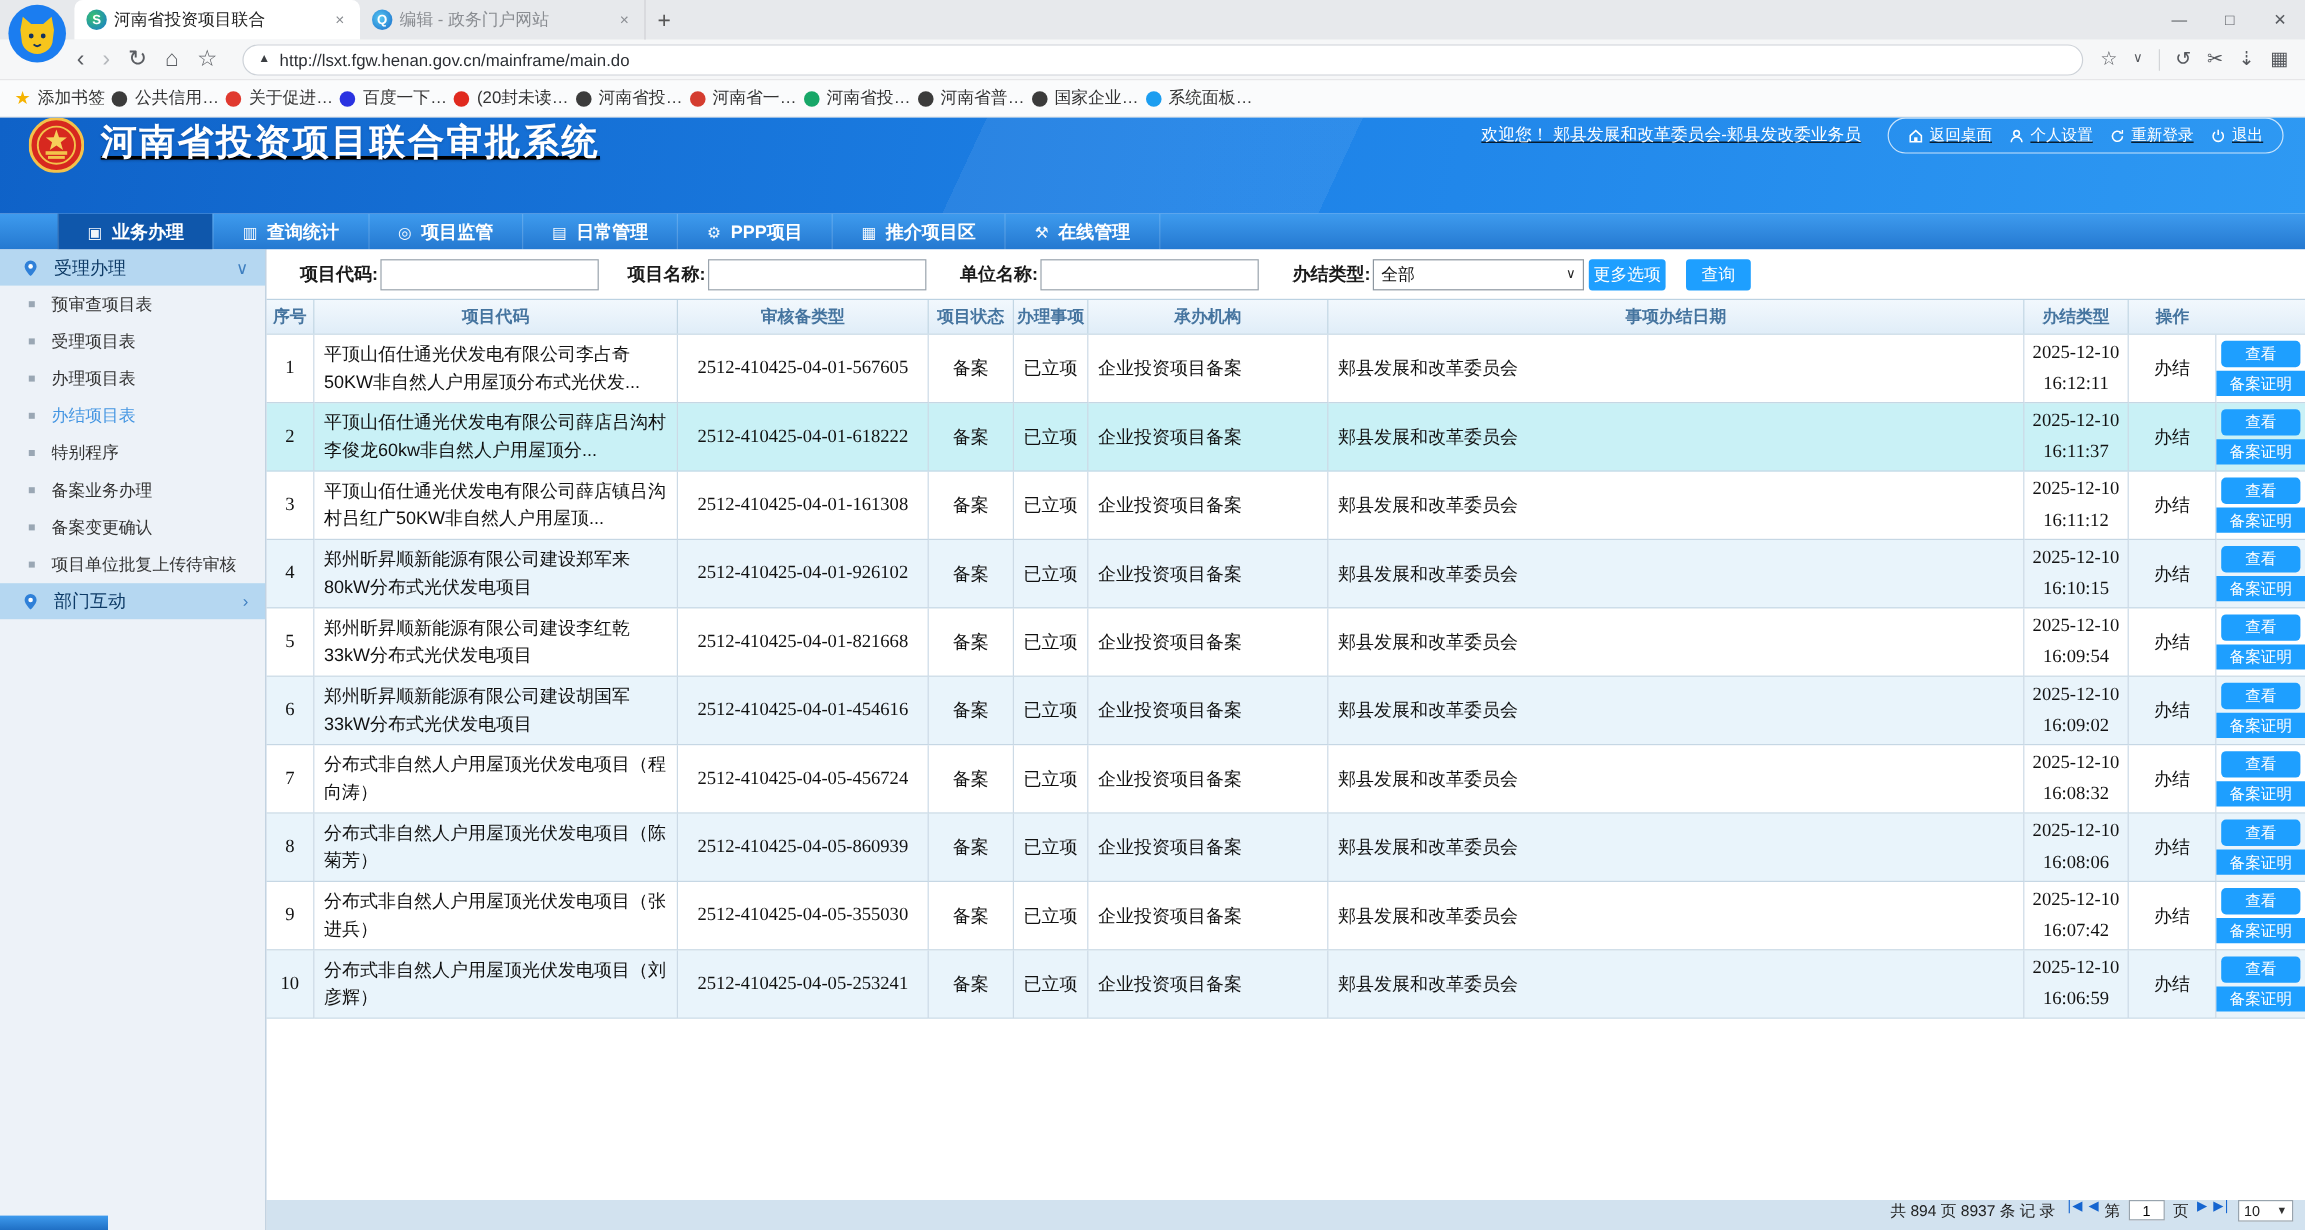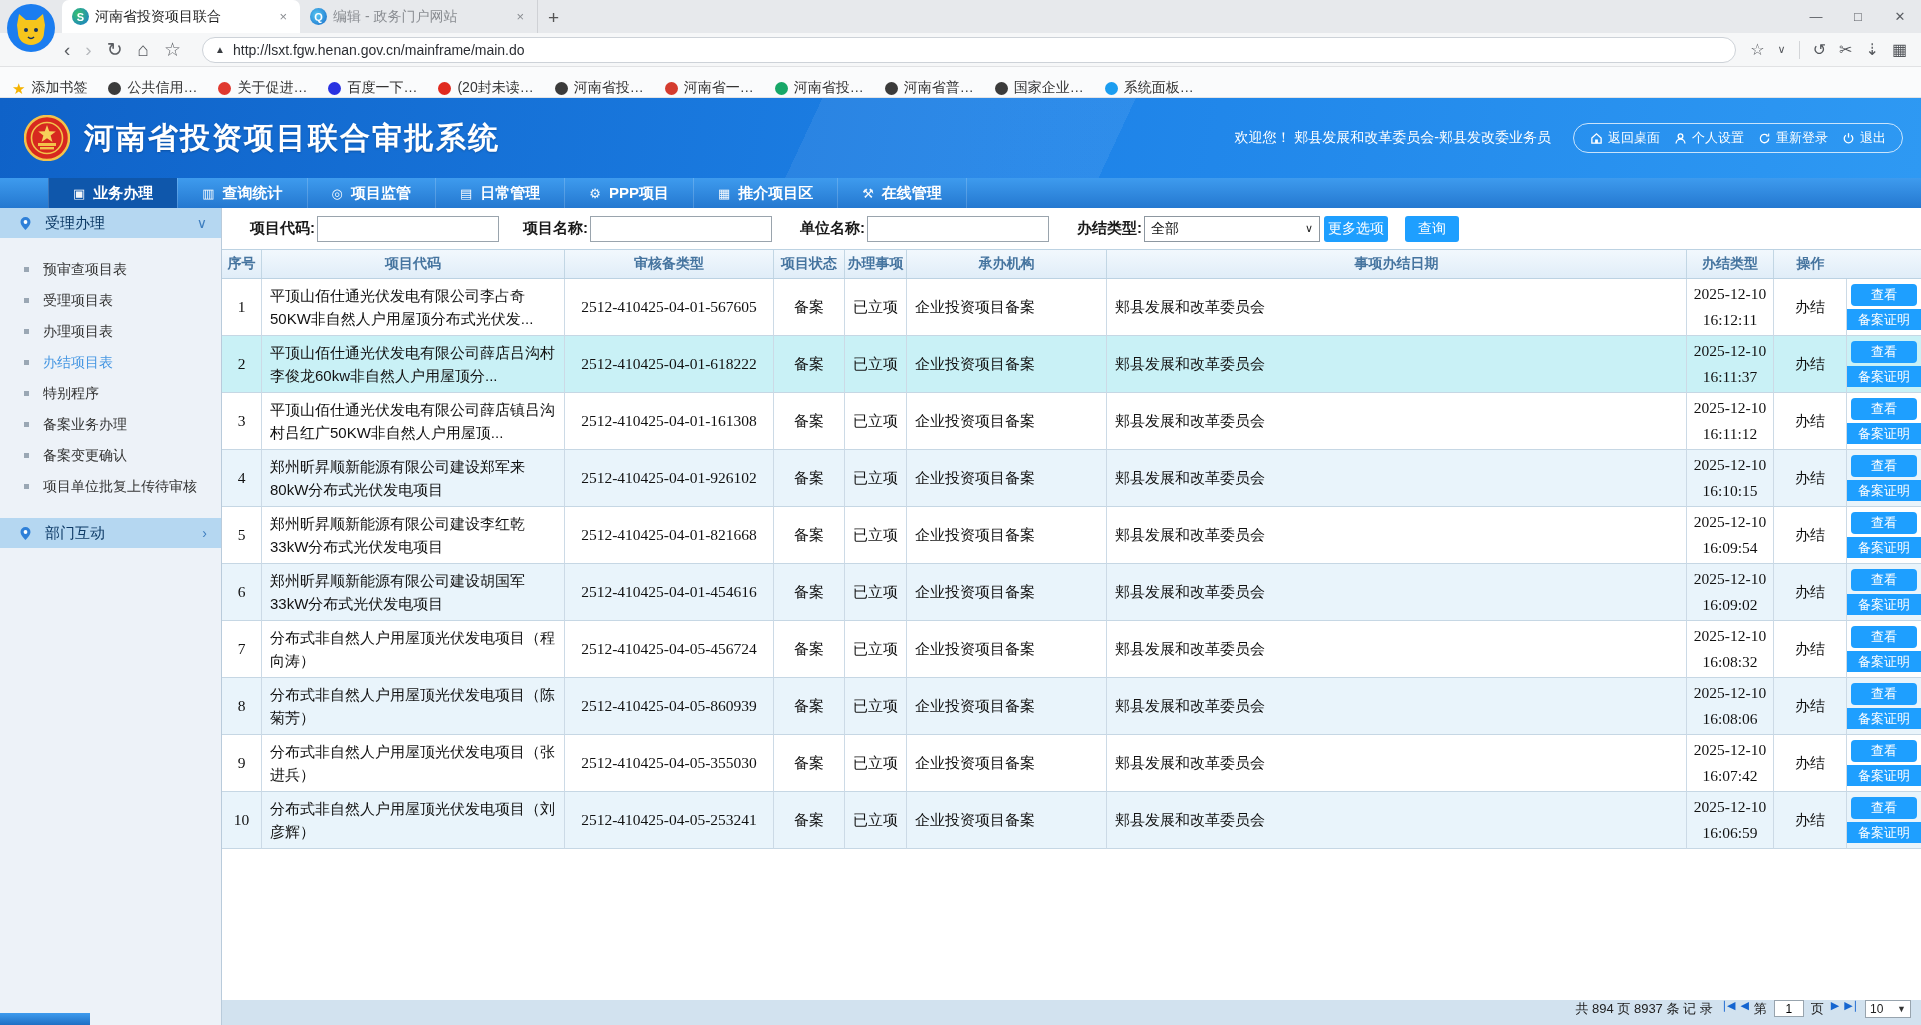--- a/index.html
+++ b/index.html
@@ -27,29 +27,29 @@
   .toolbar { height:34px; background:#f6f7f8; border-bottom:1px solid #e1e2e4; display:flex; align-items:center; padding:0 14px 0 64px; flex:0 0 auto; }
   .navbtn { font-size:19px; color:#5a5d62; margin-right:15px; line-height:1; }
   .navbtn.fwd { color:#b6b9bd; }
   .urlbar { flex:1; height:26px; background:#fff; border:1px solid #cdd2d8; border-radius:13px; display:flex; align-items:center; padding:0 12px; margin:0 14px 0 6px; }
   .url-sec { font-size:10px; color:#3b3e42; margin-right:8px; }
   .url-text { font-size:14px; color:#2b2e33; }
   .tool-right { display:flex; align-items:center; gap:13px; }
   .tool-right span { font-size:16px; color:#54575c; line-height:1; }
   .tool-divider { width:1px; height:18px; background:#d3d5d8; }
 
-  .bookmarks { height:31px; background:#fafbfc; border-bottom:1px solid #e3e4e6; display:flex; align-items:flex-end; padding:0 12px; gap:21px; flex:0 0 auto; }
+  .bookmarks { height:31px; background:#fafbfc; border-bottom:1px solid #e3e4e6; display:flex; align-items:center; padding:0 12px; gap:6px; flex:0 0 auto; }
   .bm { display:flex; align-items:center; gap:6px; font-size:14px; color:#333; white-space:nowrap; }
   .bm-ico { width:13px; height:13px; border-radius:50%; display:inline-block; flex:0 0 auto; }
   .bm-ico.circle { background:var(--c,#666); }
   .bm-ico.star { background:none; color:var(--c,#f5b301); font-size:15px; width:auto; height:auto; line-height:13px; }
   .bm-ico.star::before { content:"★"; }
 
   
-  .app-header { height:80px; background:linear-gradient(100deg,#0f62c8,#1e83e8 55%,#2e99f3); position:relative; display:flex; align-items:center; padding:0 18px 0 24px; flex:0 0 auto; overflow:hidden; }
+  .app-header { height:80px; background:linear-gradient(100deg,#0f62c8,#1e83e8 55%,#2e99f3); position:relative; display:flex; align-items:flex-start; padding:0 18px 0 24px; flex:0 0 auto; overflow:hidden;text-decoration:underline; }
   .app-header::after { content:""; position:absolute; inset:0; background:linear-gradient(115deg, transparent 42%, rgba(255,255,255,.07) 42%, rgba(255,255,255,.07) 58%, transparent 58%); pointer-events:none; }
   .emblem { width:46px; height:46px; margin-right:14px; z-index:1; }
   .app-title { color:#fff; font-size:30px; font-weight:bold; letter-spacing:2px; text-shadow:0 1px 2px rgba(0,40,90,.35); z-index:1; }
   .header-right { margin-left:auto; display:flex; align-items:center; gap:22px; z-index:1; }
   .welcome { color:#fff; font-size:14px; }
   .header-actions { display:flex; align-items:center; gap:14px; border:1px solid rgba(255,255,255,.75); border-radius:15px; padding:5px 16px; }
   .hact { display:flex; align-items:center; gap:5px; color:#fff; font-size:13px; white-space:nowrap; }
   .hact svg { width:13px; height:13px; }
 
   
@@ -59,21 +59,21 @@
   .nav-item.active { background:#0f57ab; }
   .nav-glyph { font-size:13px; font-weight:normal; opacity:.95; }
 
   
   .body { flex:1; display:flex; min-height:0; }
 
   .sidebar { width:222px; flex:0 0 auto; background:#edf2f8; border-right:1px solid #b9cbdb; display:flex; flex-direction:column; position:relative;text-align:right; }
   .side-group { height:30px; background:#b5d7f1; display:flex; align-items:center; padding:0 14px 0 18px; color:#0d3a66; font-size:15px; flex:0 0 auto; }
   .side-group .pin { width:15px; height:15px; margin-right:12px; }
   .side-group .chev { margin-left:auto; color:#3f7fc0; font-size:14px; }
-  .side-items { list-style:none; flex:0 0 auto; padding:16px 0; }
+  .side-items { list-style:none; flex:0 0 auto; padding:0 0; }
   .side-item { height:31px; display:flex; align-items:center; padding-left:24px; font-size:14px; color:#333; }
   .side-item .bullet { width:5px; height:5px; background:#9aa7b4; margin-right:14px; flex:0 0 auto; }
   .side-item.active { color:#4596e2; }
   .side-filler { flex:1; }
   .side-strip { position:absolute; left:0; bottom:0; width:90px; height:12px; background:linear-gradient(180deg,#3e9bee,#1f6fc4); }
 
   .main { flex:1; display:flex; flex-direction:column; min-width:0; background:#fff; }
 
   
   .filterbar { height:41px; display:flex; align-items:center; padding-left:28px; flex:0 0 auto; background:#fff; }

